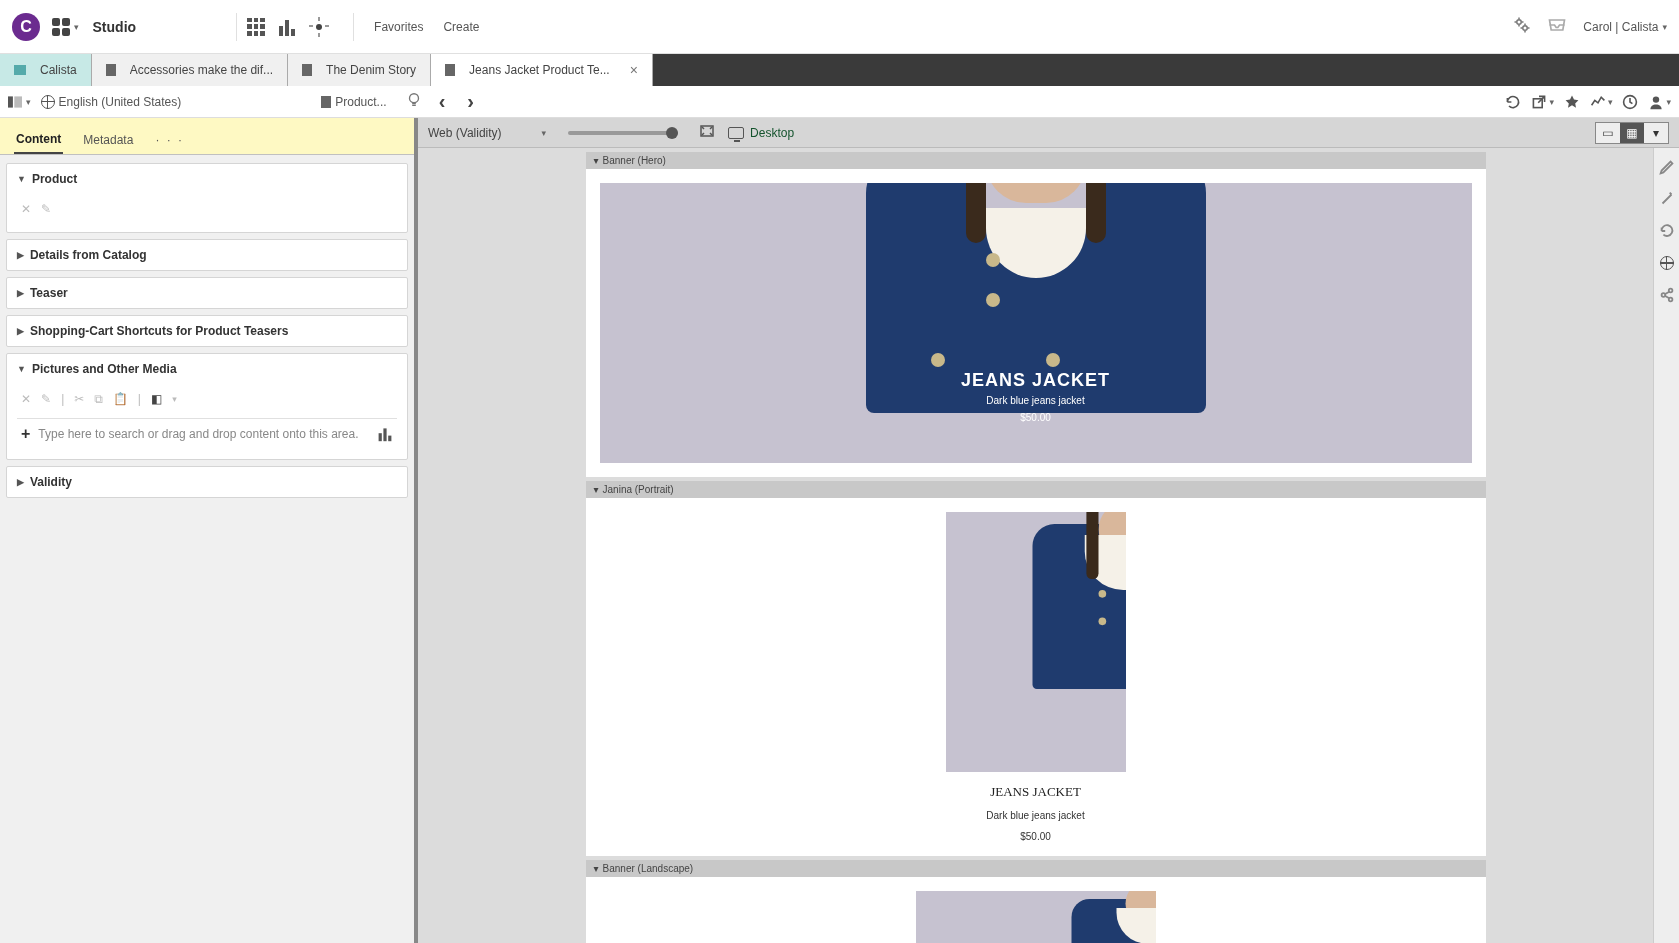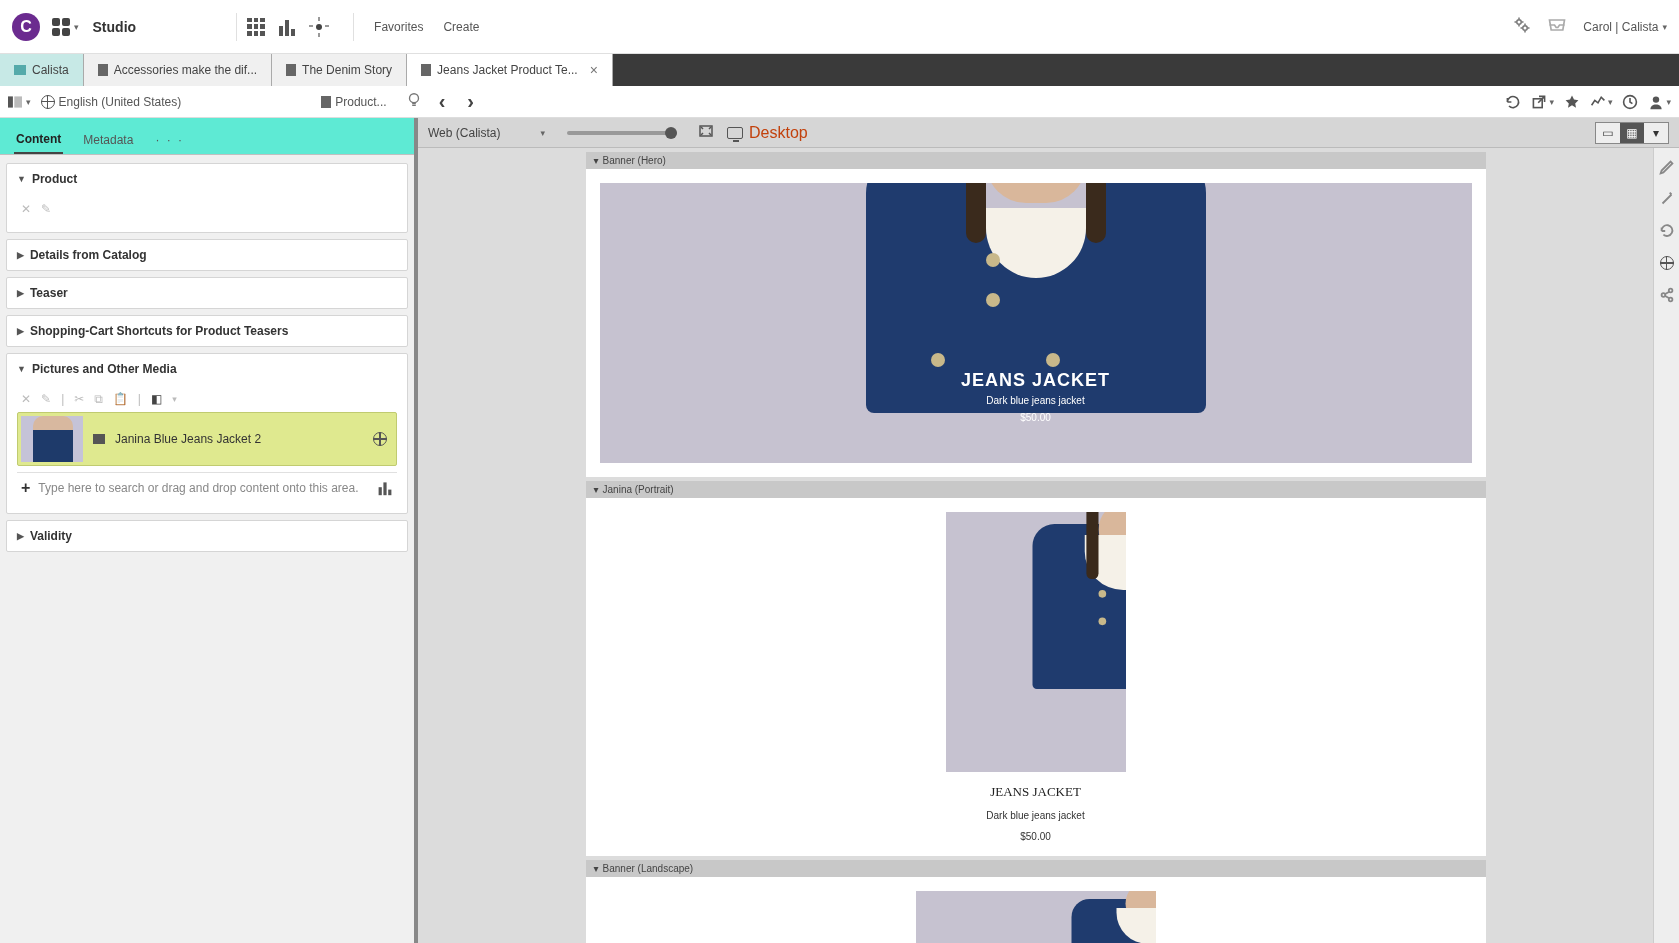--- a/index.html
+++ b/index.html
@@ -24,39 +24,39 @@
 .dot-target .ray { position:absolute; width:2px; height:4px; background:#999; }
 .dot-target .r1{left:9px;top:0;} .dot-target .r2{left:9px;bottom:0;} .dot-target .r3{left:0;top:8px;width:4px;height:2px;} .dot-target .r4{right:0;top:8px;width:4px;height:2px;}
 .top-link { font-size: 12px; color: #555; margin: 0 10px; cursor:pointer; }
 .topbar-right { margin-left: auto; display: flex; align-items: center; gap: 16px; }
 .gear-icon svg { width:18px; height:18px; }
 .inbox-icon svg { width:20px; height:18px; }
 .user-label { font-size: 12px; color: #555; display:flex; align-items:center; gap:4px; }
 
 
 .tabstrip { height: 32px; background: #3a3a3a; display: flex; align-items: stretch; }
-.tab { display:flex; align-items:center; gap:6px; padding: 0 14px; background:#f0f0f0; border-right:1px solid #aaa; color:#444; font-size:12px; cursor:pointer; min-width:0; }
+.tab { display:flex; align-items:center; gap:14px; padding: 0 14px; background:#f0f0f0; border-right:1px solid #aaa; color:#444; font-size:12px; cursor:pointer; min-width:0; }
 .tab.calista { background:#c7e9e6; }
 .tab.active { background:#fff; font-weight:400; }
 .tab .close-x { color:#777; margin-left:6px; font-size:14px; cursor:pointer; }
 .tab-text { white-space: nowrap; overflow:hidden; text-overflow:ellipsis; max-width:150px; }
 
 
 .toolbar { height: 32px; background:#fff; border-bottom:1px solid #ddd; display:flex; align-items:center; padding:0 8px; gap:10px; }
 .toolbar .tb-left { display:flex; align-items:center; gap:10px; }
 .tb-btn { display:flex; align-items:center; gap:4px; color:#555; cursor:pointer; font-size:12px; }
 .tb-btn svg { width:14px; height:14px; }
 .toolbar .spacer { flex:1; }
 .nav-chevron { font-size:20px; color:#444; cursor:pointer; padding:0 6px; font-weight:bold; }
 .bulb { width:18px; height:18px; }
 
 
 .main { display:flex; height: calc(943px - 54px - 32px - 32px); }
 .leftpane { width: 418px; background:#f0f0f0; display:flex; flex-direction:column; border-right:4px solid #888; position:relative; }
-.leftpane .lp-tabs { display:flex; align-items:center; gap:18px; padding:8px 14px 0 14px; background:#5eead4; border-bottom:1px solid #c0c0c0; }
+.leftpane .lp-tabs { display:flex; align-items:center; gap:18px; padding:8px 14px 0 14px; background:#fef9c3; border-bottom:1px solid #c0c0c0; }
 .lp-tab { padding:6px 2px; color:#555; cursor:pointer; font-size:12px; }
 .lp-tab.active { color:#222; font-weight:600; border-bottom:2px solid #444; }
 .lp-tab.more { letter-spacing:2px; }
 .lp-body { flex:1; overflow:auto; padding:8px 6px; }
 
 .section { background:#fff; border:1px solid #d5d5d5; border-radius:2px; margin-bottom:6px; }
 .section-hdr { display:flex; align-items:center; gap:6px; padding:8px 10px; font-size:12px; font-weight:600; color:#333; cursor:pointer; }
 .section-hdr .tri { font-size:9px; color:#555; }
 .section-body { padding:6px 10px 10px 10px; }
 
@@ -78,21 +78,21 @@
 .drop-row { display:flex; align-items:center; gap:8px; padding:6px 4px; color:#888; font-size:12px; border-top:1px solid #e0e0e0; margin-top:6px; }
 .drop-row .plus { color:#333; font-size:16px; font-weight:bold; }
 .drop-row .lib { margin-left:auto; }
 
 
 .rightpane { flex:1; display:flex; flex-direction:column; background:#dcdcdc; position:relative; }
 .preview-bar { height:30px; background:#d6d6d6; display:flex; align-items:center; padding:0 10px; gap:14px; border-bottom:1px solid #bbb; }
 .select-web { display:flex; align-items:center; gap:40px; font-size:12px; color:#444; }
 .slider { width:110px; height:4px; background:#999; border-radius:2px; position:relative; margin:0 8px; }
 .slider .knob { position:absolute; right:0; top:-4px; width:12px;height:12px;border-radius:50%; background:#555; }
-.preview-bar .devlabel { display:flex; align-items:center; gap:6px; font-size:16px; color:#c2410c; }
+.preview-bar .devlabel { display:flex; align-items:center; gap:6px; font-size:12px; color:#14532d; }
 .preview-bar .right-toggles { margin-left:auto; display:flex; gap:0; border:1px solid #888; }
 .right-toggles > div { width:24px; height:20px; display:flex; align-items:center; justify-content:center; background:#eee; }
 .right-toggles > div.active { background:#555; color:#fff; }
 
 .preview-scroll { flex:1; overflow:auto; padding:0; }
 .preview-inner { width:900px; margin:0 auto; padding-bottom:30px; }
 
 .block-hdr { background:#c8c8c8; color:#444; font-size:10px; padding:3px 8px; display:flex; align-items:center; gap:4px; margin-top:4px; }
 .block-stage { background:#fff; padding:14px; }
 .hero { height:280px; background:#c6c2d0; display:flex; align-items:center; justify-content:center; position:relative; overflow:hidden; }
@@ -349,28 +349,20 @@
             <span>✕</span>
             <span>✎</span>
             <span>|</span>
             <span>✂</span>
             <span>⧉</span>
             <span>📋</span>
             <span>|</span>
             <span class="enabled">◧</span>
             <span class="caret">▾</span>
           </div>
-          <div class="media-item">
-            <div class="thumb2">
-                <div class="person"></div>
-              </div>
-            <span class="ic"></span>
-            <span>Janina Blue Jeans Jacket 2</span>
-            <span class="globe2"><span class="ic-globe"></span></span>
-          </div>
           <div class="drop-row">
             <span class="plus">+</span>
             <span>Type here to search or drag and drop content onto this area.</span>
             <span class="lib">
                 <span class="bars-icon" style="transform:scale(0.8)">
                   <span></span>
                   <span></span>
                   <span></span>
                 </span>
               </span>
@@ -384,21 +376,21 @@
           <span>Validity</span>
         </div>
       </div>
 
     </div>
   </div>
 
   <div class="rightpane">
     <div class="preview-bar">
       <div class="select-web">
-        <span>Web (Calista)</span>
+        <span>Web (Validity)</span>
         <span class="caret">▾</span>
       </div>
       <div class="slider">
           <div class="knob"></div>
         </div>
       <span><svg width="14" height="12" viewBox="0 0 14 12" fill="none" stroke="#555" stroke-width="1.5">
             <rect x="1" y="1" width="12" height="10"></rect>
             <path d="M4 4l-2-2M10 4l2-2M4 8l-2 2M10 8l2 2"></path>
           </svg></span>
       <div class="devlabel">

